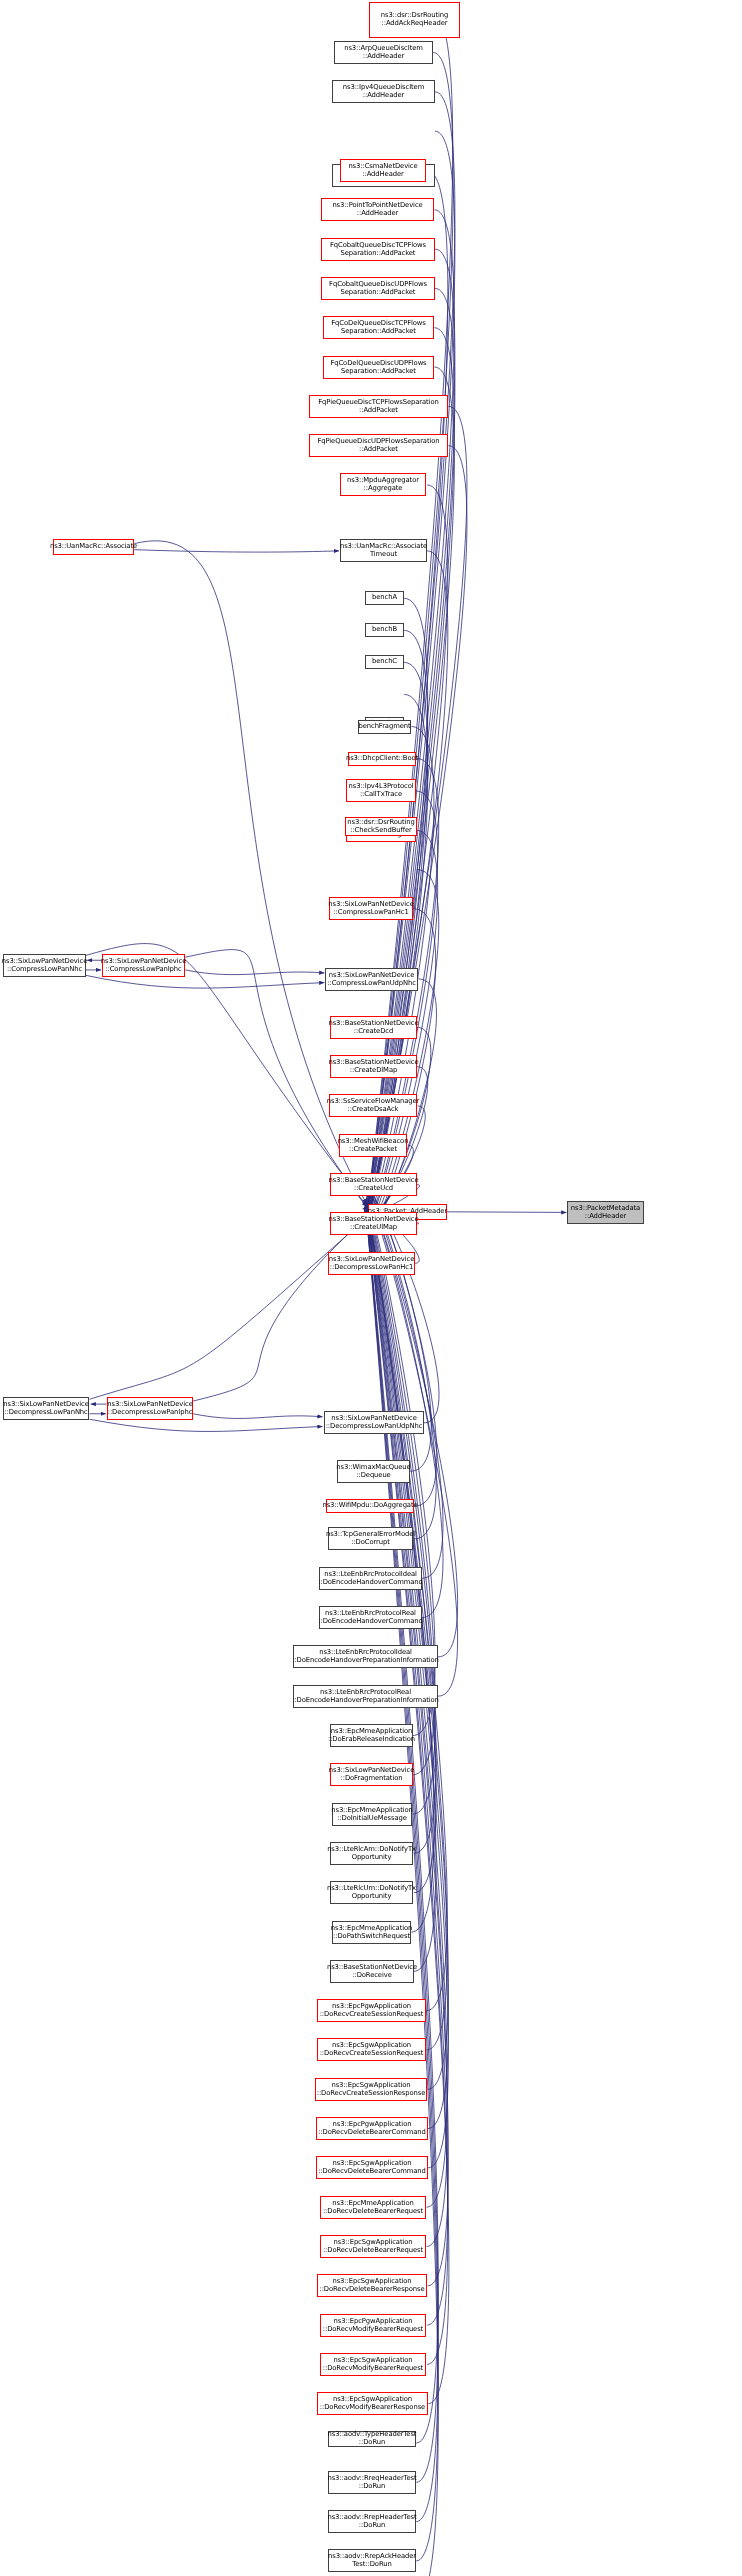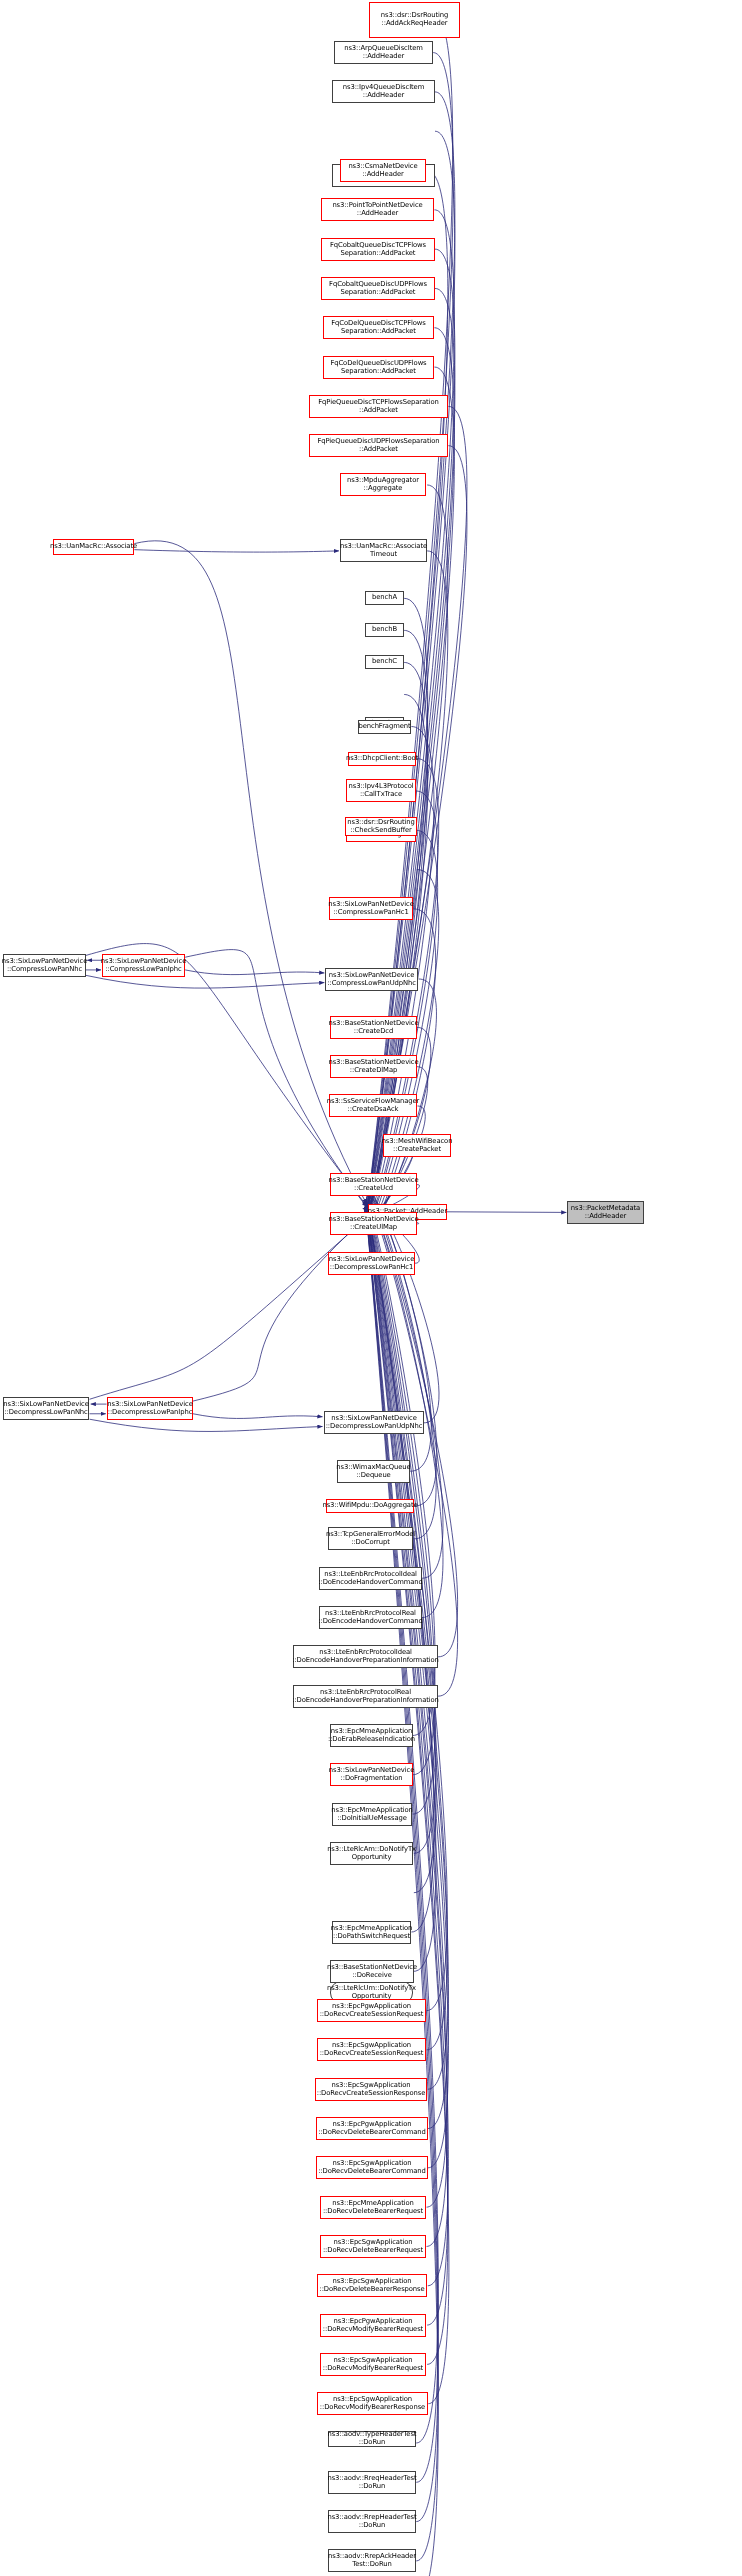--- a/index.html
+++ b/index.html
@@ -197,21 +197,21 @@
     <div class="node red" style="left: 329px; top: 897px; width: 84px; height: 23px;">ns3::SixLowPanNetDevice
 ::CompressLowPanHc1</div>
     <div class="node dark" style="left: 325px; top: 968px; width: 93px; height: 23px;">ns3::SixLowPanNetDevice
 ::CompressLowPanUdpNhc</div>
     <div class="node red" style="left: 330px; top: 1016px; width: 87px; height: 23px;">ns3::BaseStationNetDevice
 ::CreateDcd</div>
     <div class="node red" style="left: 330px; top: 1055px; width: 87px; height: 23px;">ns3::BaseStationNetDevice
 ::CreateDlMap</div>
     <div class="node red" style="left: 329px; top: 1094px; width: 88px; height: 23px;">ns3::SsServiceFlowManager
 ::CreateDsaAck</div>
-    <div class="node red" style="left: 339px; top: 1134px; width: 68px; height: 23px; margin-left: 44px;">ns3::MeshWifiBeacon
+    <div class="node red" style="left: 339px; top: 1134px; width: 68px; height: 23px;">ns3::MeshWifiBeacon
 ::CreatePacket</div>
     <div class="node red" style="left: 330px; top: 1173px; width: 87px; height: 23px;">ns3::BaseStationNetDevice
 ::CreateUcd</div>
     <div class="node red" style="left: 330px; top: 1212px; width: 87px; height: 23px;">ns3::BaseStationNetDevice
 ::CreateUlMap</div>
     <div class="node red" style="left: 328px; top: 1252px; width: 87px; height: 23px;">ns3::SixLowPanNetDevice
 ::DecompressLowPanHc1</div>
     <div class="node dark" style="left: 324px; top: 1411px; width: 100px; height: 23px;">ns3::SixLowPanNetDevice
 ::DecompressLowPanUdpNhc</div>
     <div class="node dark" style="left: 337px; top: 1460px; width: 73px; height: 23px; text-align: center;">ns3::WimaxMacQueue
@@ -228,21 +228,21 @@
     <div class="node dark" style="left: 293px; top: 1685px; width: 145px; height: 23px;">ns3::LteEnbRrcProtocolReal
 ::DoEncodeHandoverPreparationInformation</div>
     <div class="node dark" style="left: 330px; top: 1724px; width: 83px; height: 23px;">ns3::EpcMmeApplication
 ::DoErabReleaseIndication</div>
     <div class="node red" style="left: 330px; top: 1763px; width: 83px; height: 23px;">ns3::SixLowPanNetDevice
 ::DoFragmentation</div>
     <div class="node dark" style="left: 332px; top: 1803px; width: 80px; height: 23px;">ns3::EpcMmeApplication
 ::DoInitialUeMessage</div>
     <div class="node dark" style="left: 330px; top: 1842px; width: 83px; height: 23px;">ns3::LteRlcAm::DoNotifyTx
 Opportunity</div>
-    <div class="node dark" style="left: 330px; top: 1981px; width: 83px; height: 23px; border-radius: 11px;">ns3::LteRlcUm::DoNotifyTx
+    <div class="node dark" style="left: 330px; top: 1881px; width: 83px; height: 23px;">ns3::LteRlcUm::DoNotifyTx
 Opportunity</div>
     <div class="node dark" style="left: 332px; top: 1921px; width: 79px; height: 23px;">ns3::EpcMmeApplication
 ::DoPathSwitchRequest</div>
     <div class="node dark" style="left: 330px; top: 1960px; width: 84px; height: 23px;">ns3::BaseStationNetDevice
 ::DoReceive</div>
     <div class="node red" style="left: 317px; top: 1999px; width: 109px; height: 23px;">ns3::EpcPgwApplication
 ::DoRecvCreateSessionRequest</div>
     <div class="node red" style="left: 317px; top: 2038px; width: 109px; height: 23px;">ns3::EpcSgwApplication
 ::DoRecvCreateSessionRequest</div>
     <div class="node red" style="left: 315px; top: 2078px; width: 112px; height: 23px;">ns3::EpcSgwApplication

